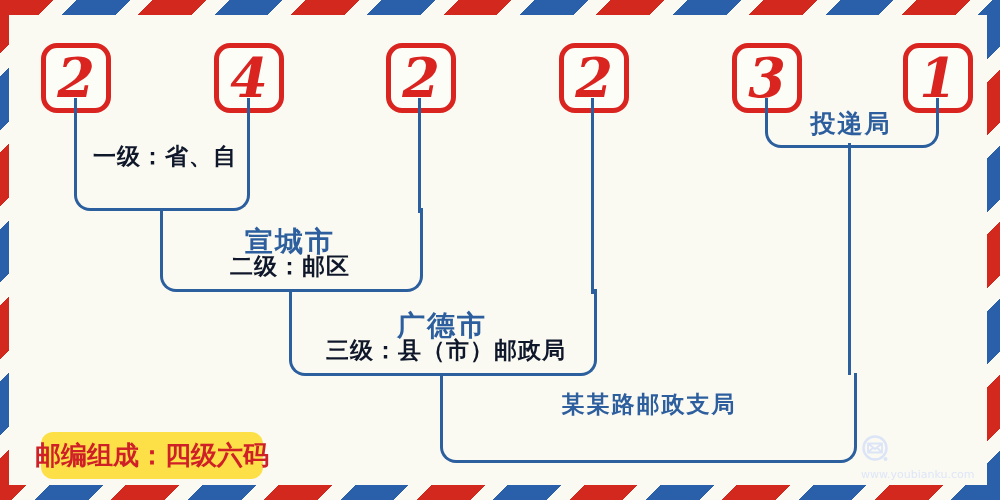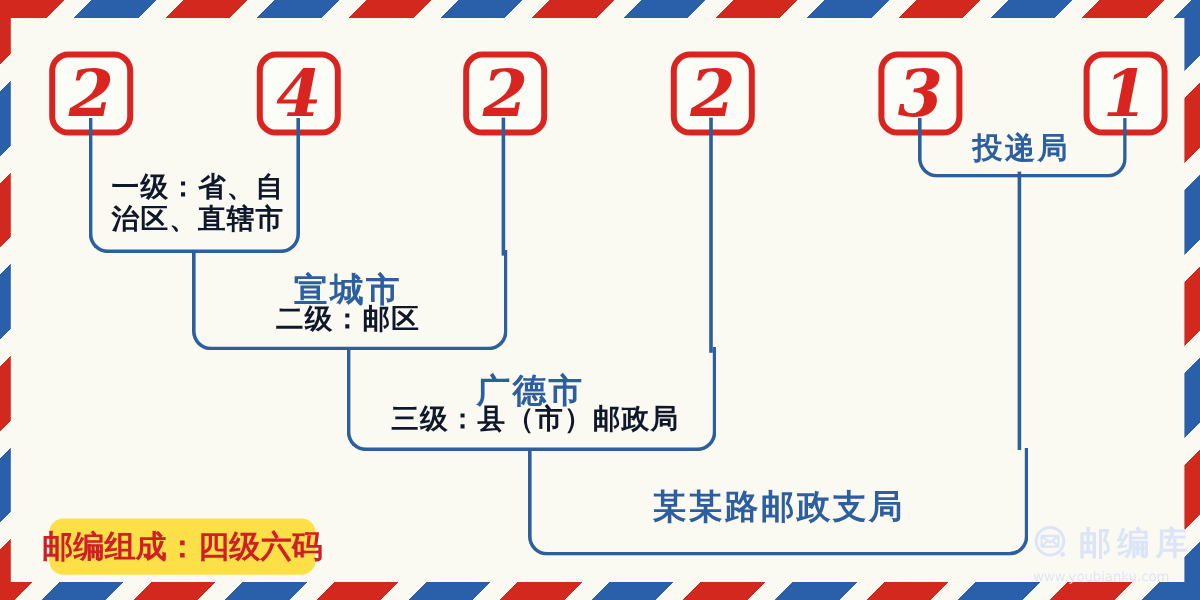--- a/index.html
+++ b/index.html
@@ -97,43 +97,41 @@
     <div class="bracket" style="left:151px;top:193px;width:257px;height:81px"></div>
     <div class="vline" style="left:409px;top:83px;height:115px"></div>
     <div class="bracket" style="left:280px;top:274px;width:302px;height:84px"></div>
     <div class="vline" style="left:582px;top:83px;height:196px"></div>
     <div class="bracket" style="left:756px;top:83px;width:168px;height:47px"></div>
     <div class="vline" style="left:839px;top:128px;height:232px"></div>
     <div class="bracket" style="left:431px;top:358px;width:411px;height:87px"></div>
 
     <div class="lvl-desc" style="left:156px;top:128px">
       <span>一级：省、自</span><br>
-      <span>治区、直辖市</span>
     </div>
 
     <div class="lvl-name" style="left:281px;top:208px">宣城市</div>
     <div class="lvl-desc" style="left:281px;top:238px">二级：邮区</div>
 
     <div class="lvl-name" style="left:433px;top:292px">广德市</div>
     <div class="lvl-desc" style="left:437px;top:322px">三级：县（市）邮政局</div>
 
-    <div class="lvl-name" style="left:640px;top:389px;font-size:28px">某某路邮政支局</div>
+    <div class="lvl-name" style="left:640px;top:374px;font-size:23px">某某路邮政支局</div>
 
     <div class="lvl-name" style="left:842px;top:92px;font-size:25px">投递局</div>
 
     <div id="badge">
       <span>邮编组成：四级六码</span>
     </div>
 
     <div id="watermark">
       <div class="brand-row">
         <svg width="30" height="30" viewBox="0 0 30 30">
           <circle cx="14" cy="13" r="11.5" fill="none" stroke="#dce5f7" stroke-width="2.5"></circle>
           <path d="M7 8.5 L21 8.5 L21 17.5 L7 17.5 Z M7 8.5 L14 14 L21 8.5 M7 17.5 L12.2 12.5 M21 17.5 L15.8 12.5" fill="none" stroke="#dce5f7" stroke-width="1.8" stroke-linejoin="round"></path>
           <circle cx="24.5" cy="24" r="2" fill="#dce5f7"></circle>
         </svg>
-        <span class="brand">邮编库</span>
       </div>
       <div class="url">www.youbianku.com</div>
     </div>
 
   </div>
 </div>
 
 </body></html>

